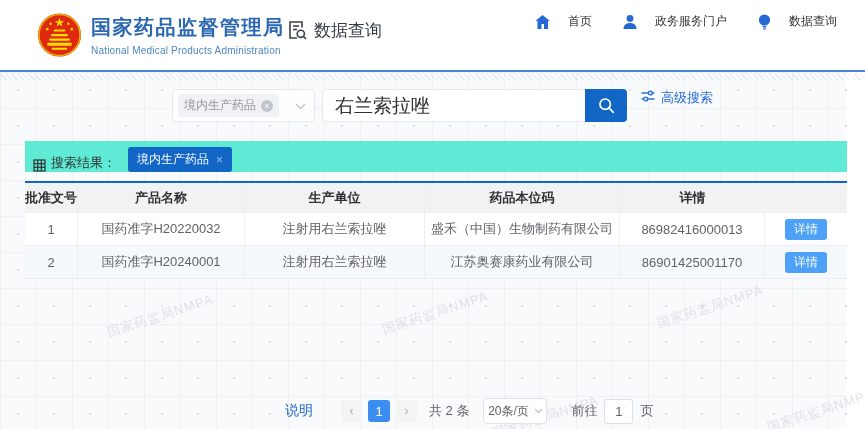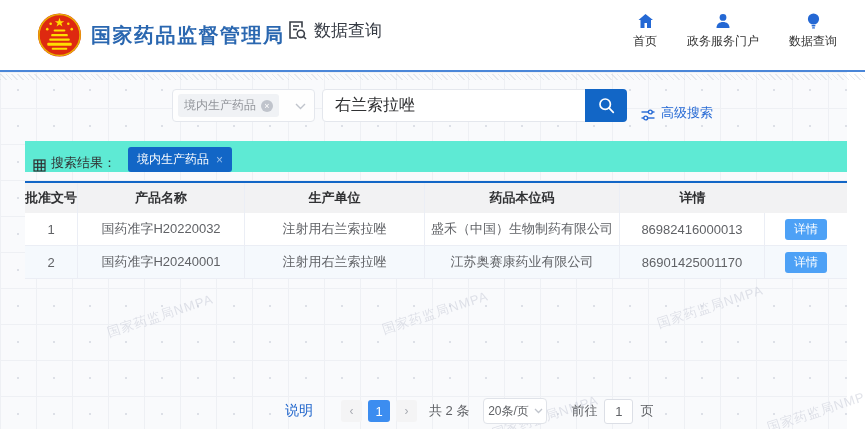--- a/index.html
+++ b/index.html
@@ -40,21 +40,21 @@
   .emblem { width: 47px; height: 48px; }
   .brand-text { margin-left: 8px; }
   .org-title { font-size: 20px; font-weight: bold; color: #2a67b0; letter-spacing: 1.5px; }
   .org-subtitle { font-size: 10px; color: #4e86c0; margin-top: 4px; letter-spacing: .2px; }
   .app-title {
     position: absolute; left: 286px; top: 0; height: 60px;
     display: flex; align-items: center; gap: 6px;
     font-size: 17px; color: #363b44; font-weight: 500;
   }
   .top-nav { position: absolute; right: 28px; top: 13px; display: flex; gap: 30px; }
-  .nav-item { display: flex; flex-direction: column; align-items: center; gap: 4px; cursor: pointer; }
+  .nav-item { display: flex; align-items: center; gap: 17px; cursor: pointer; }
   .nav-item .label { font-size: 12px; color: #333; white-space: nowrap; }
 
   
   .category-select {
     position: absolute; left: 172px; top: 89px; width: 143px; height: 33px;
     background: #fefefe; border: 1px solid #e4e7ed; border-radius: 4px;
     display: flex; align-items: center; padding: 0 22px 0 5px; cursor: pointer;
   }
   .category-tag {
     background: #f0f2f5; border-radius: 3px; padding: 3px 6px;
@@ -63,31 +63,31 @@
   }
   .tag-clear {
     width: 12px; height: 12px; border-radius: 50%; background: #c0c4cc;
     color: #fff; font-size: 9px; line-height: 12px; text-align: center; cursor: pointer;
     flex: 0 0 auto;
   }
   .select-chevron { position: absolute; right: 8px; top: 13px; }
   .search-input {
     position: absolute; left: 322px; top: 89px; width: 264px; height: 33px;
     border: 1px solid #e4e7ed; border-radius: 4px 0 0 4px; background: #fff;
-    padding: 0 10px 0 12px; font-size: 16px; color: #303133; outline: none;
+    padding: 0 10px 0 12px; font-size: 19px; color: #303133; outline: none;
     font-family: "Liberation Sans", "DejaVu Sans", sans-serif;
   }
   .search-button {
     position: absolute; left: 585px; top: 89px; width: 42px; height: 33px;
     background: #1266c6; border: none; border-radius: 0 4px 4px 0;
     display: flex; align-items: center; justify-content: center; cursor: pointer;
   }
   .advanced-link {
     position: absolute; left: 641px; top: 89px; height: 33px;
-    display: flex; align-items: flex-end; gap: 6px;
+    display: flex; align-items: flex-start; gap: 6px;
     font-size: 13px; color: #2468d4; cursor: pointer;
   }
 
   
   .results-bar {
     position: absolute; left: 25px; top: 141px; width: 822px; height: 31px;
     background: #5eead4; display: flex; align-items: flex-end; padding-left: 8px;
   }
   .results-label { font-size: 13px; color: #303133; margin-left: 5px; }
   .filter-tag {
@@ -168,20 +168,21 @@
           <circle cx="36.5" cy="18" r="1.3"></circle>
           <rect x="18" y="18.5" width="12" height="2" rx="1"></rect>
           <rect x="15.5" y="23" width="17" height="2.4" rx="1"></rect>
           <rect x="13.5" y="27.5" width="21" height="2.4" rx="1"></rect>
           <rect x="11.5" y="32" width="25" height="3" rx="1"></rect>
           <rect x="16" y="37" width="16" height="2" rx="1"></rect>
         </g>
       </svg>
       <div class="brand-text">
         <div class="org-title">国家药品监督管理局</div>
+        <div class="org-subtitle">National Medical Products Administration</div>
       </div>
     </div>
 
     <div class="app-title">
       <svg width="22" height="22" viewBox="0 0 22 22">
         <g fill="none" stroke="#3a3f48" stroke-width="1.6">
           <path d="M16 8.5 V3 H4 v16 h7"></path>
           <line x1="7" y1="7" x2="13" y2="7"></line>
           <line x1="7" y1="10.5" x2="11" y2="10.5"></line>
           <circle cx="14.8" cy="14.8" r="3.6"></circle>

